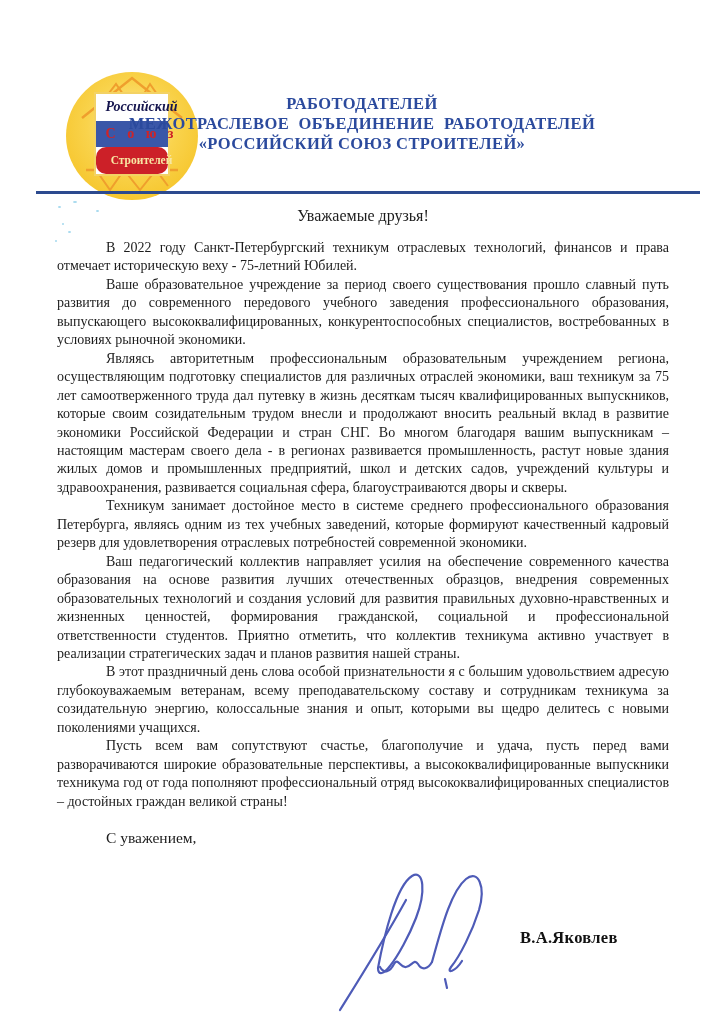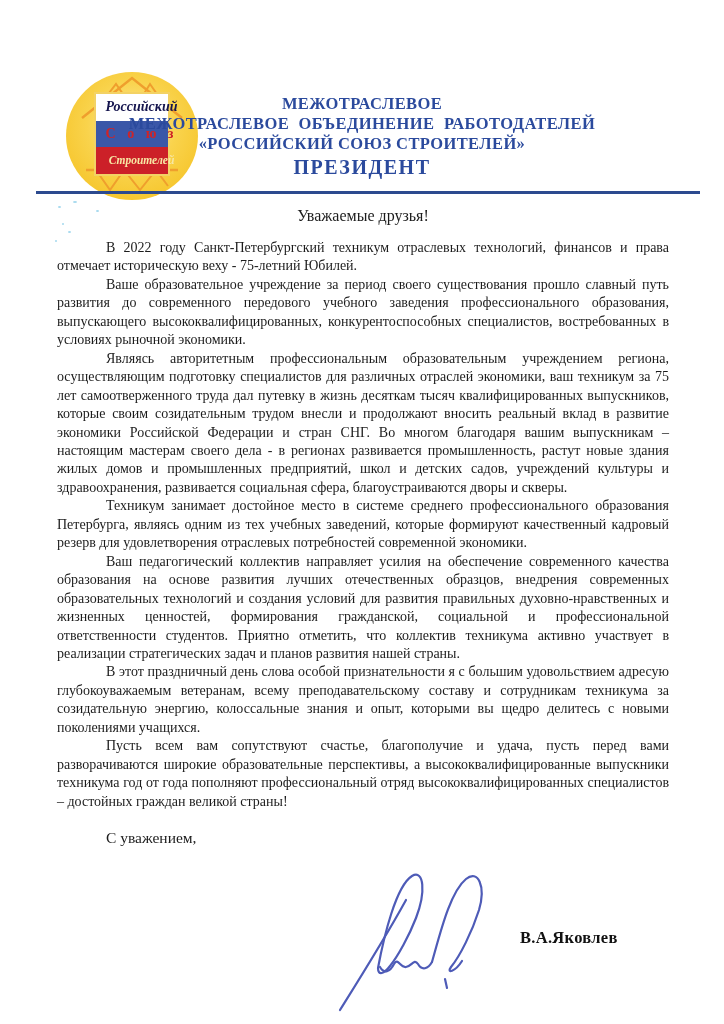--- a/index.html
+++ b/index.html
@@ -30,21 +30,21 @@
   .logo-flag{
     position:absolute;left:28px;top:20px;width:76px;height:84px;
     border:2px solid #f3d264;
     box-sizing:border-box;
     background:#fff;
   }
   .stripe{height:26.6px;display:flex;align-items:center;justify-content:center;
     font-weight:bold;white-space:nowrap;padding-left:19px;}
   .stripe-white{background:#ffffff;color:#15154e;font-size:14px;font-style:italic;}
   .stripe-blue{background:#3a57a8;color:#cf2428;font-size:14px;letter-spacing:4px;}
-  .stripe-red{background:#cc2028;color:#f7e7a4;font-size:11.5px;font-style:italic;}
+  .stripe-red{background:#cc2028;color:#f7e7a4;font-size:11.5px;border-radius:10px;}
 
   
   .letterhead{
     position:absolute;left:0;top:94px;width:724px;
     text-align:center;color:var(--accent);font-weight:bold;
   }
   .lh-line{font-size:16.5px;line-height:20px;letter-spacing:0.4px;}
   .lh-line2{word-spacing:5px;}
   .lh-title{font-size:20px;line-height:24px;letter-spacing:1.5px;margin-top:1px;}
   .lh-addr{font-size:12.5px;line-height:15px;margin-top:3px;letter-spacing:0.2px;}
@@ -102,24 +102,23 @@
           <span>С о ю з</span>
         </div>
         <div class="stripe stripe-red">
           <span>Строителей</span>
         </div>
       </div>
     </div>
   </div>
 
   <header class="letterhead">
-    <div class="lh-line">МЕЖОТРАСЛЕВОЕ</div>
+    <div class="lh-line">РАБОТОДАТЕЛЕЙ</div>
     <div class="lh-line lh-line2">МЕЖОТРАСЛЕВОЕ ОБЪЕДИНЕНИЕ РАБОТОДАТЕЛЕЙ</div>
     <div class="lh-line">«РОССИЙСКИЙ СОЮЗ СТРОИТЕЛЕЙ»</div>
-    <div class="lh-title">ПРЕЗИДЕНТ</div>
   </header>
 
   <div class="rule"></div>
 
   <div>
     <span class="speck" style="left:58px;top:206px;width:3px;height:2px;"></span>
     <span class="speck" style="left:73px;top:201px;width:4px;height:2px;"></span>
     <span class="speck" style="left:96px;top:210px;width:3px;height:2px;"></span>
     <span class="speck" style="left:62px;top:223px;width:2px;height:2px;"></span>
     <span class="speck" style="left:55px;top:240px;width:2px;height:2px;"></span>

